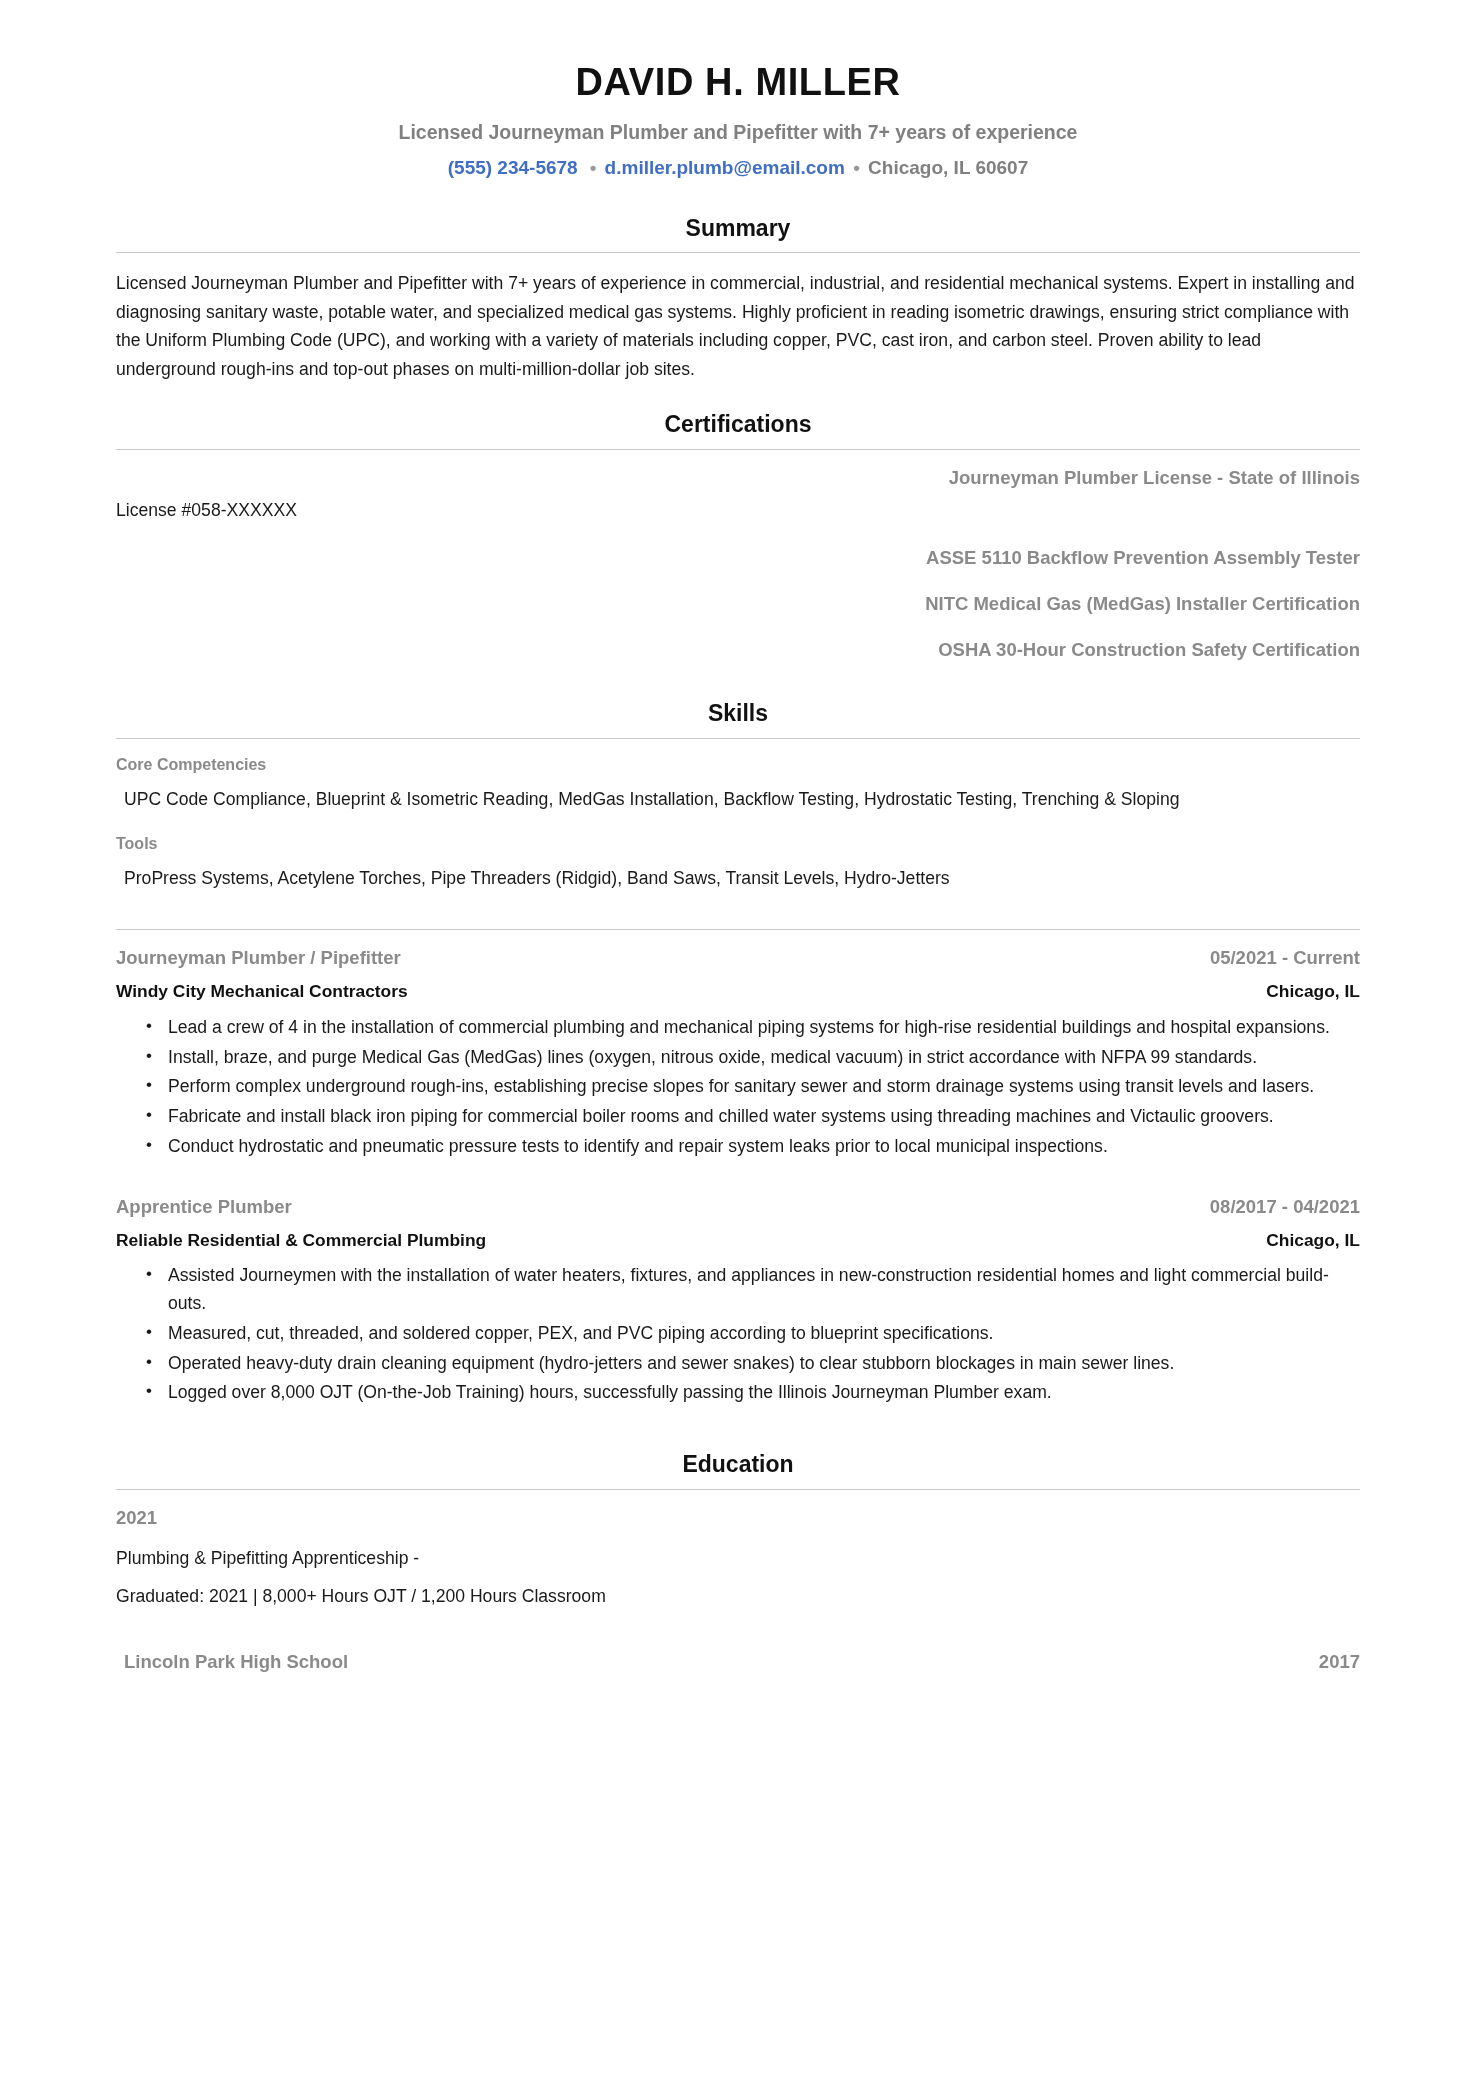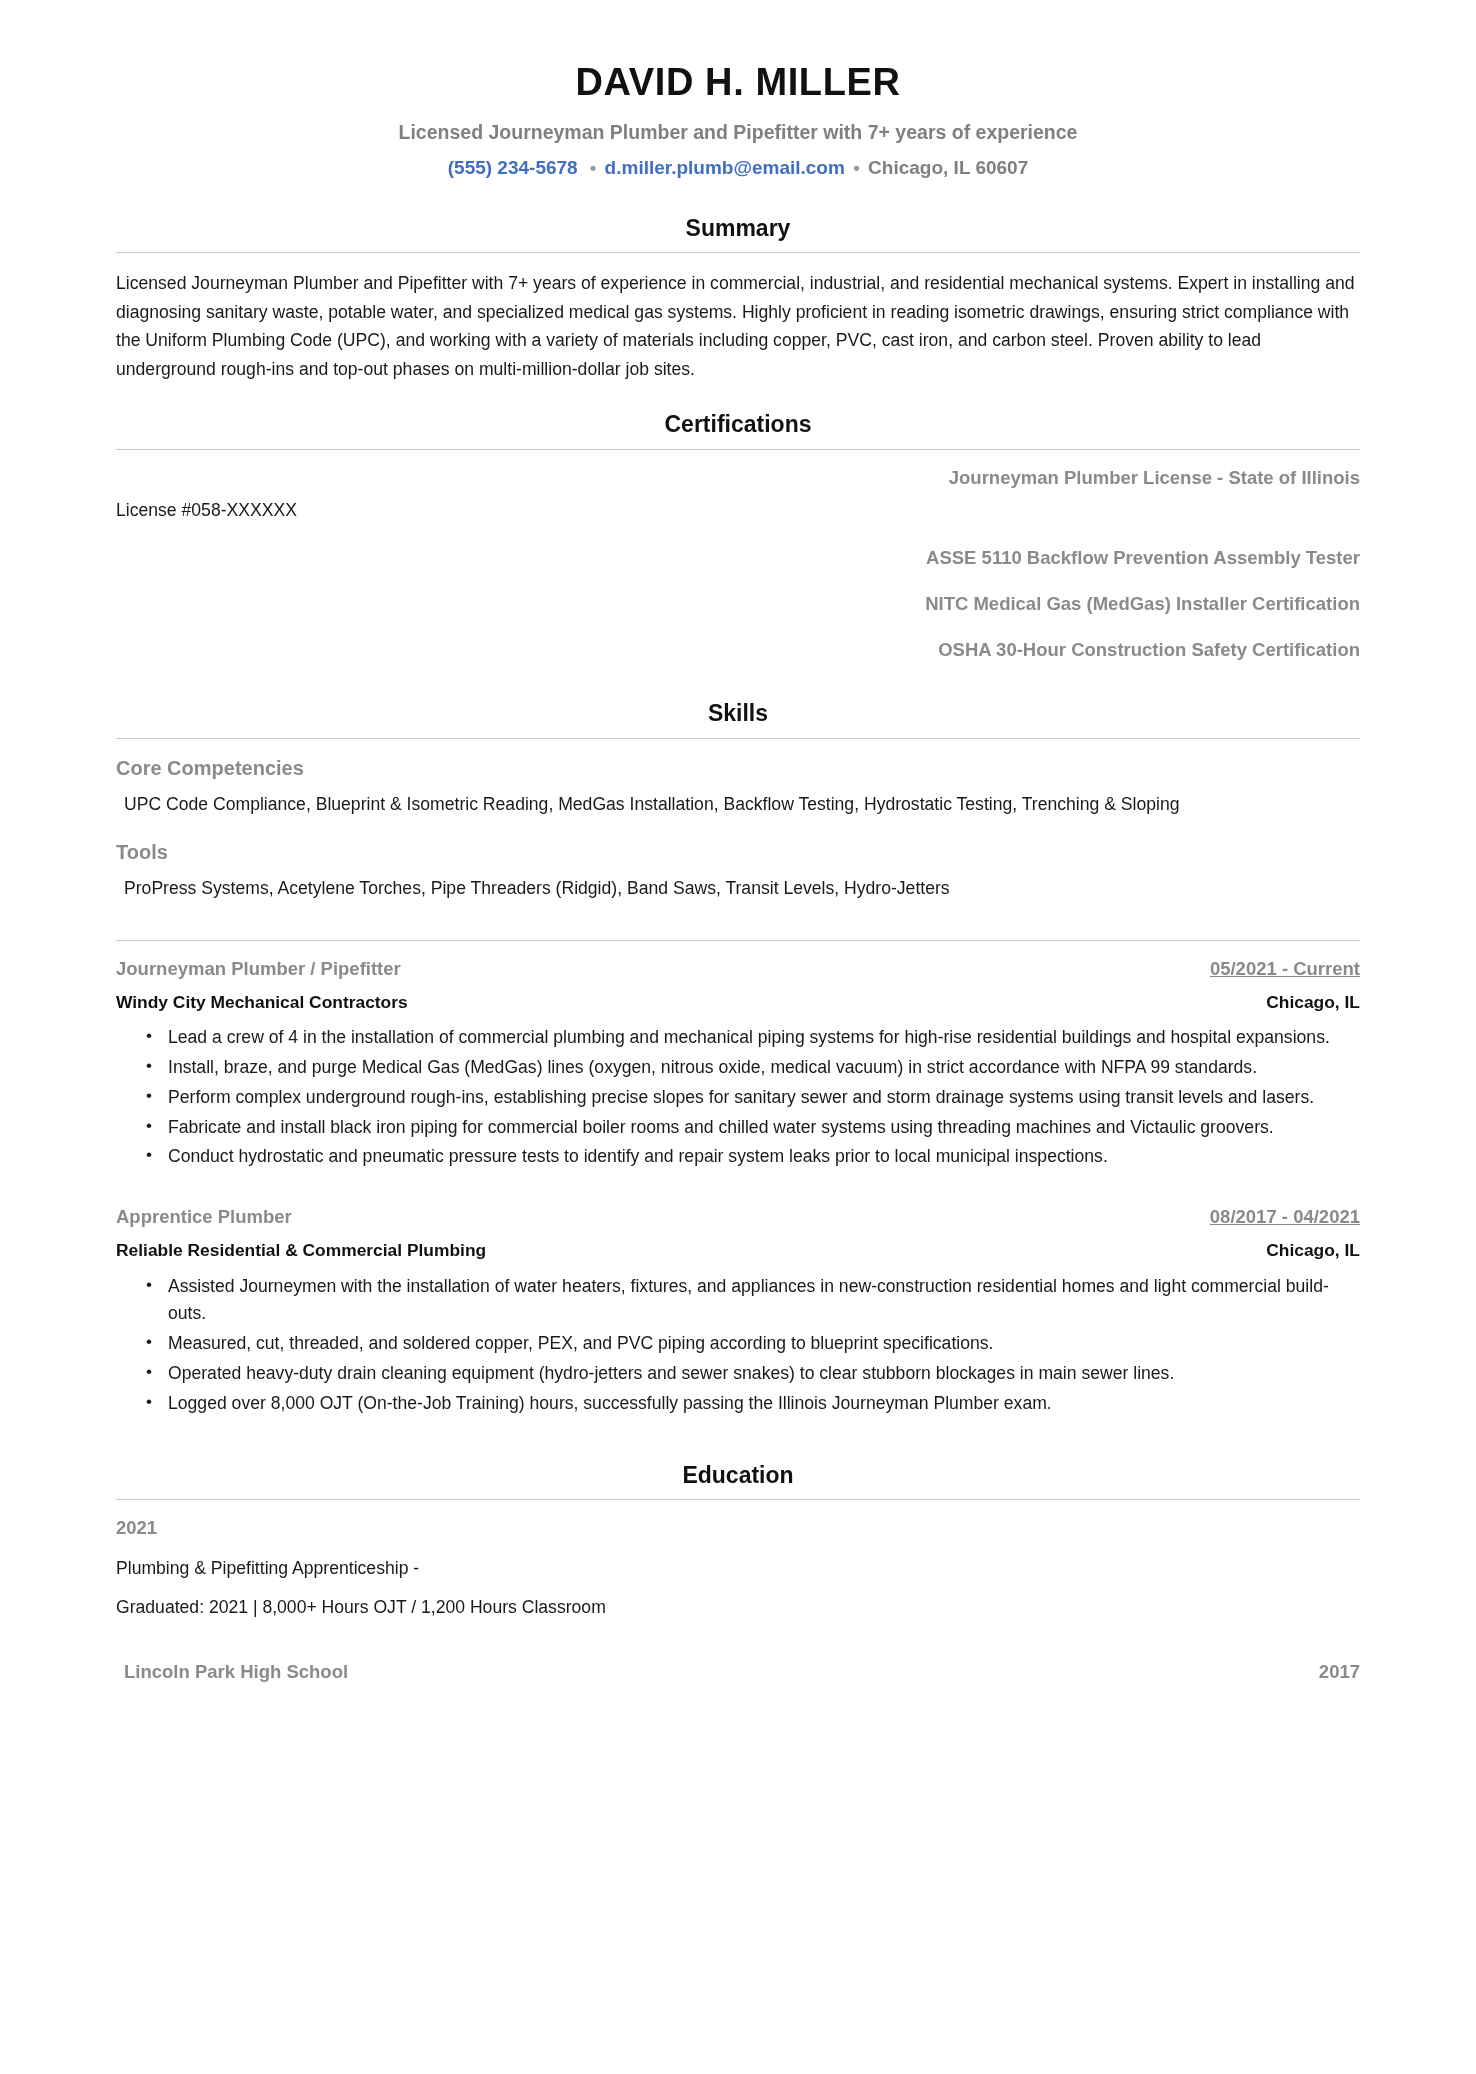--- a/index.html
+++ b/index.html
@@ -103,21 +103,21 @@
     font-size: 17.6px;
     color: #1a1a1a;
     line-height: 1.55;
     margin: 7px 0 0 0;
   }
 
   
   .skill-group { margin-bottom: 22px; }
   .skill-group:last-child { margin-bottom: 0; }
   .skill-label {
-    font-size: 20px;
+    font-size: 16px;
     font-weight: bold;
     color: #8a8a8a;
     line-height: 1.3;
     margin: 16px 0 10px 0;
   }
   .skill-values {
     font-size: 17.6px;
     color: #1a1a1a;
     line-height: 1.5;
     margin: 8px;
@@ -137,21 +137,20 @@
     font-weight: bold;
     color: #8a8a8a;
     line-height: 1.35;
   }
   .job-dates {
     font-size: 18.5px;
     font-weight: bold;
     color: #8a8a8a;
     line-height: 1.35;
     white-space: nowrap;
-    text-decoration: underline;
   }
   .job-company {
     font-size: 17.4px;
     font-weight: bold;
     color: #111111;
     line-height: 1.35;
     margin-top: 9px;
   }
   .job-location {
     font-size: 17.4px;

